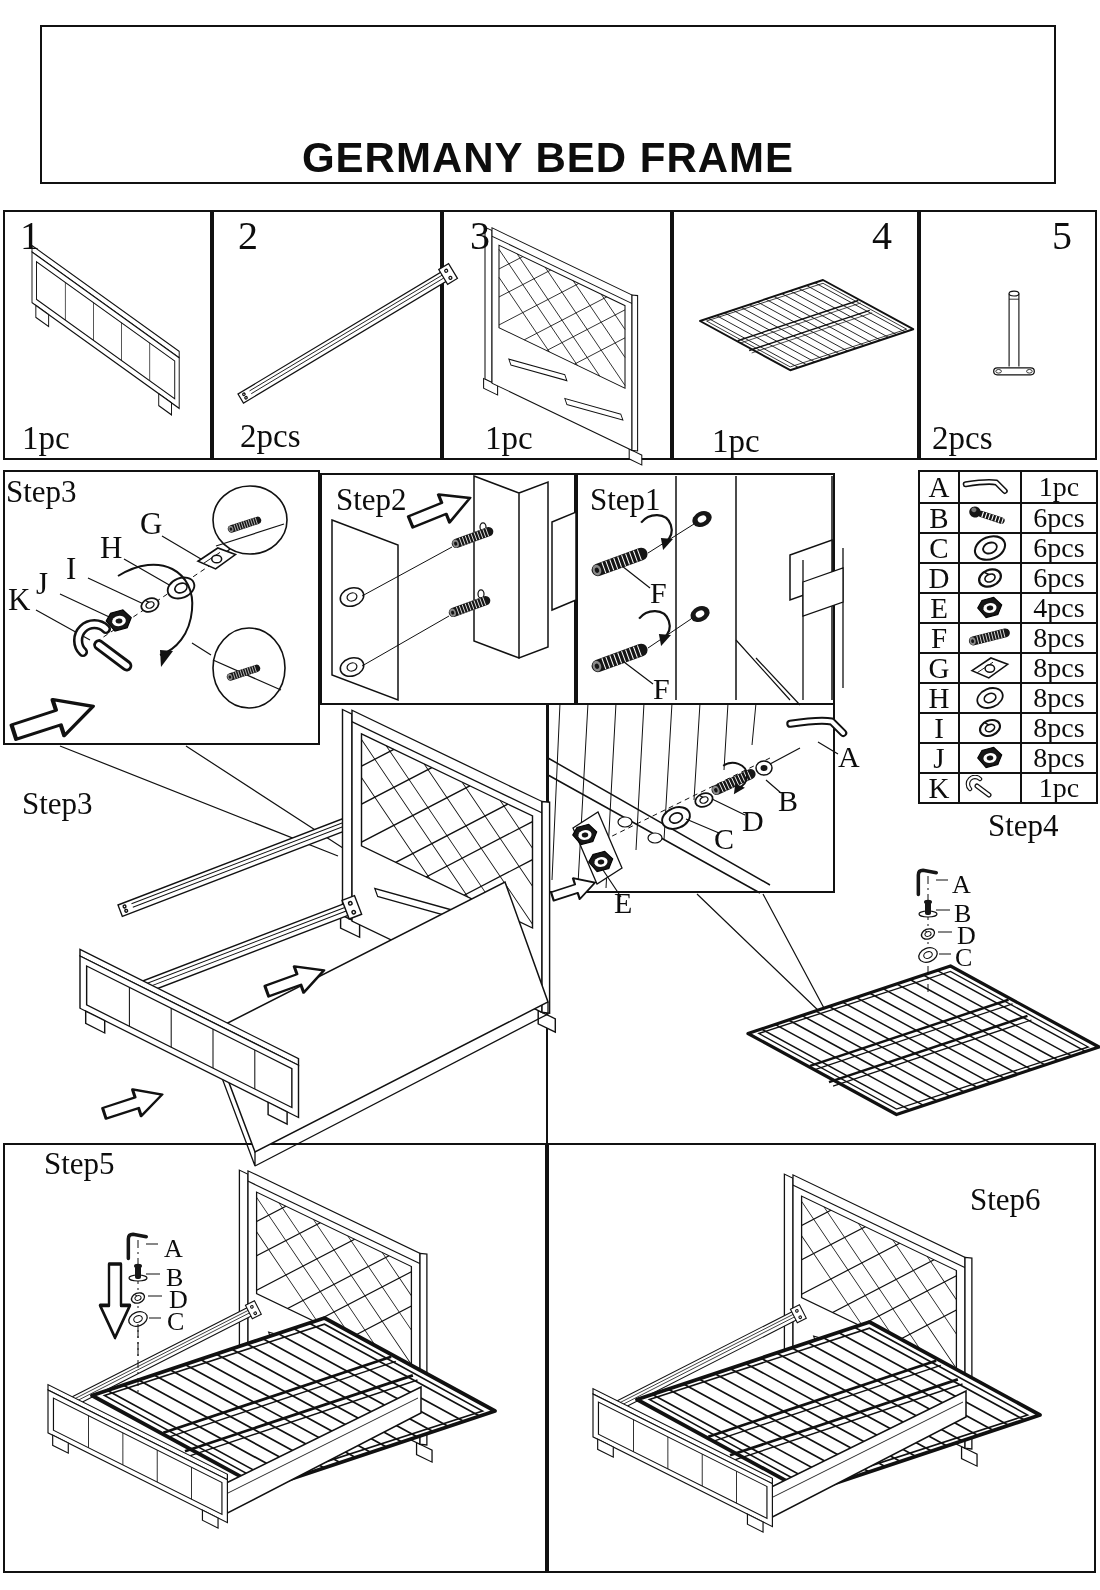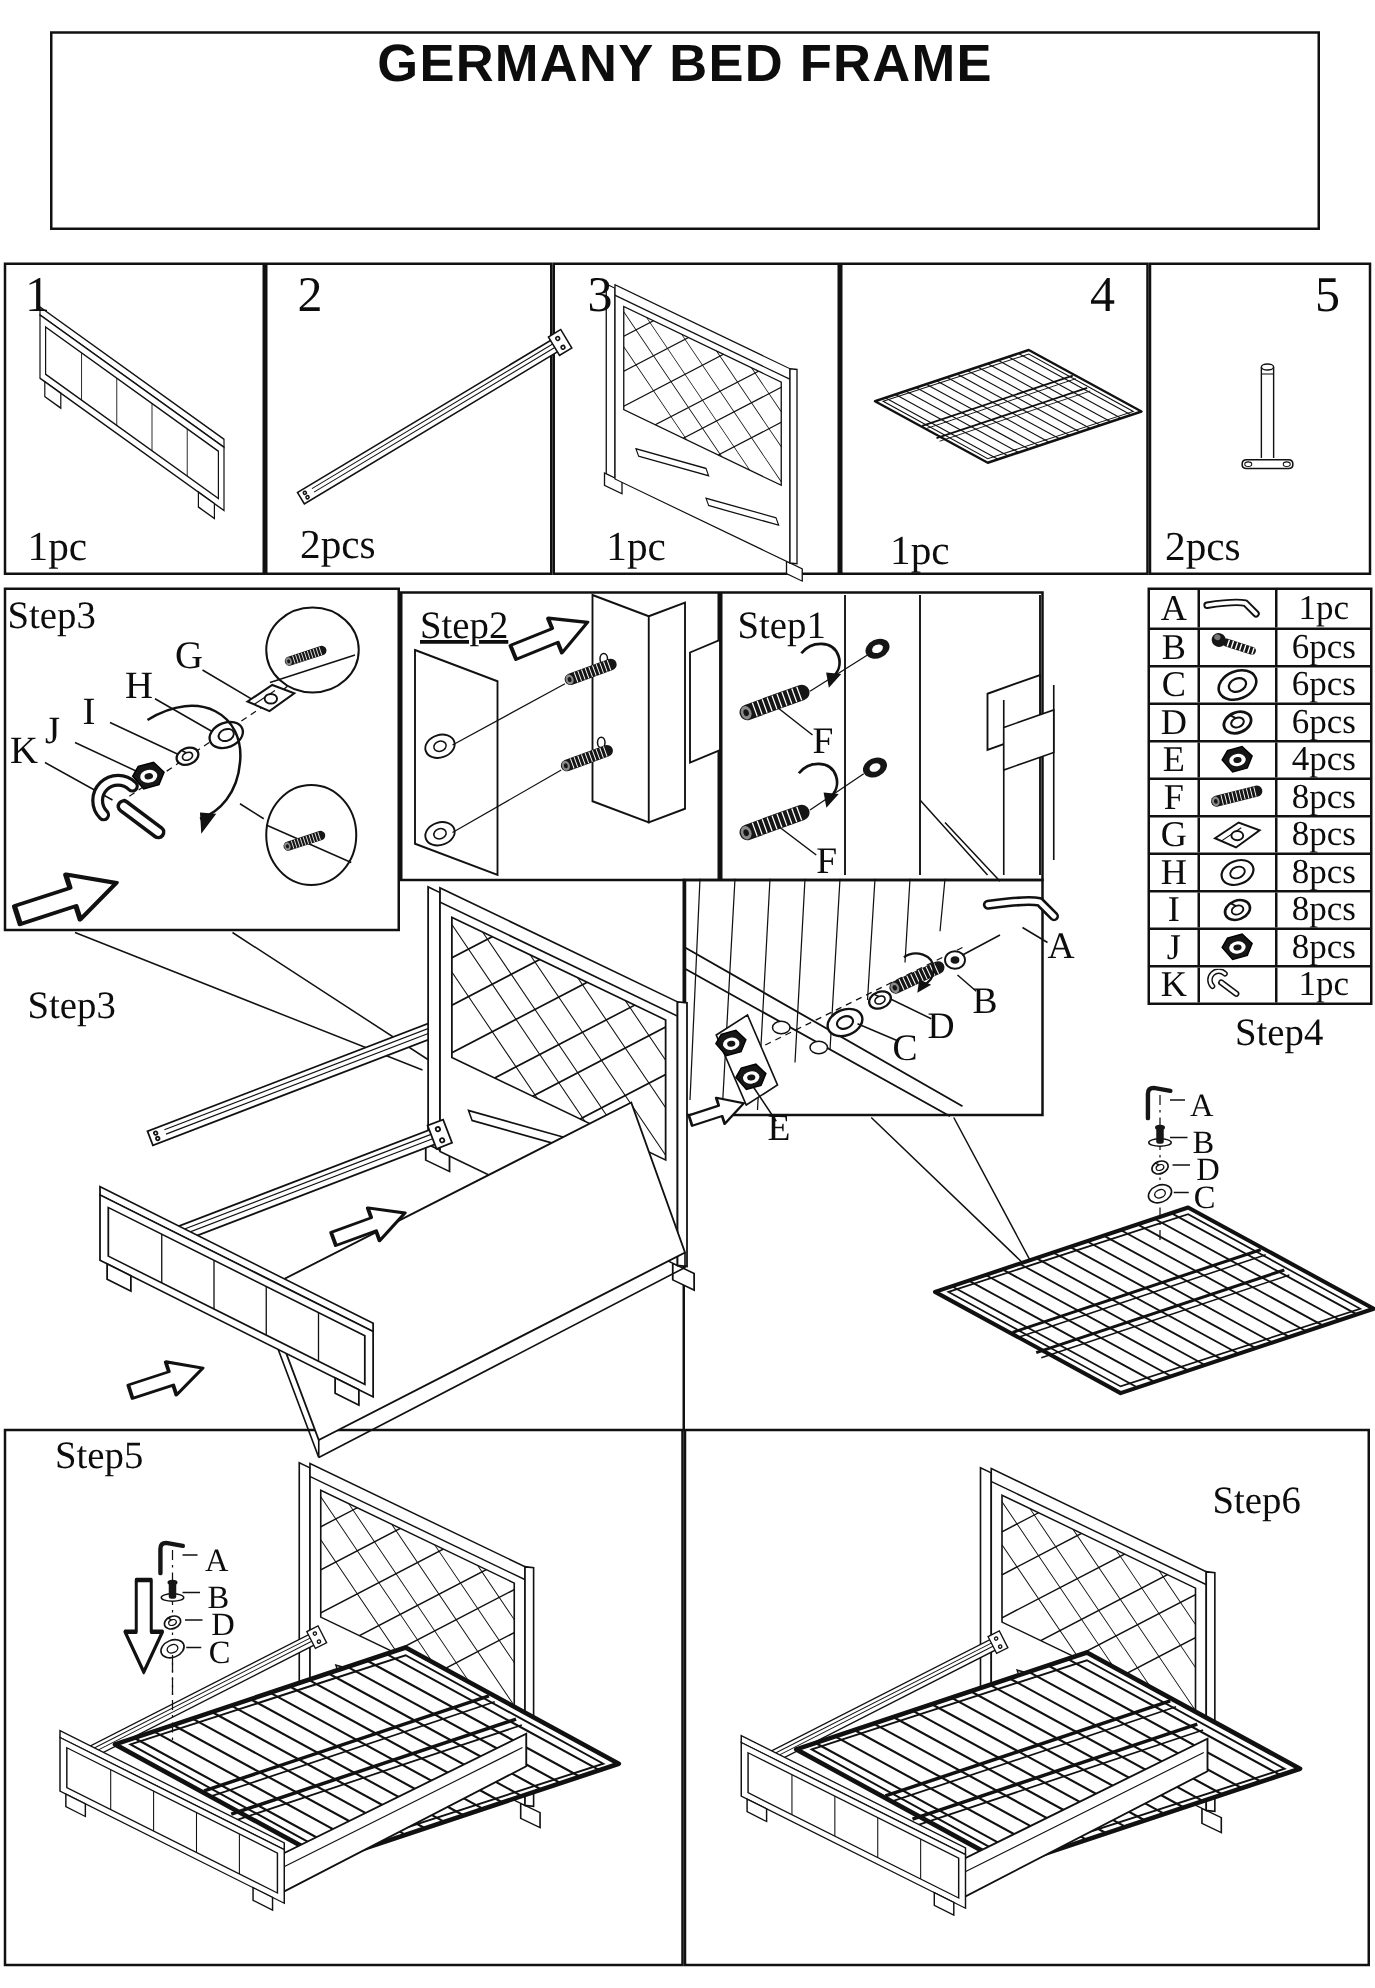--- a/index.html
+++ b/index.html
@@ -8,21 +8,21 @@
   .panel{position:absolute;border:2px solid #111;box-sizing:border-box;background:transparent;z-index:1;}
   .lineart{position:absolute;left:0;top:0;z-index:2;pointer-events:none;}
   .lbl{position:absolute;z-index:3;white-space:nowrap;color:#0d0d0d;line-height:1;}
   .f40{font-size:40px;} .f33{font-size:33px;} .f31{font-size:31px;} .f30{font-size:30px;} .f27{font-size:26px;}
   
   .hdr{position:absolute;left:40px;top:25px;width:1016px;height:159px;border:2px solid #111;
        box-sizing:border-box;display:flex;z-index:3;background:#fff;}
   .badge{width:335px;background:#070707;color:#fff;display:flex;flex-direction:column;
          align-items:center;justify-content:center;font-family:"Liberation Sans",sans-serif;
          font-weight:bold;font-size:34px;letter-spacing:1px;line-height:1.25;}
-  .titlebox{flex:1;display:flex;align-items:flex-start;justify-content:center;}
+  .titlebox{flex:1;display:flex;align-items:flex-end;justify-content:center;}
   .title{font-family:"Liberation Sans",sans-serif;font-size:42px;font-weight:600;letter-spacing:1px;}
   
   .htable{position:absolute;left:918px;top:470px;width:180px;border:2px solid #111;
           box-sizing:border-box;z-index:3;background:#fff;}
   .hrow{display:flex;height:30px;box-sizing:border-box;border-top:2px solid #111;align-items:center;}
   .hrow:first-child{border-top:none;}
   .hc-l{width:38px;border-right:2px solid #111;align-self:stretch;display:flex;align-items:center;justify-content:center;font-size:29px;}
   .hc-i{width:60px;border-right:2px solid #111;align-self:stretch;display:flex;align-items:center;justify-content:center;}
   .hc-q{flex:1;display:flex;align-items:center;justify-content:center;font-size:28px;}
 </style>
@@ -332,21 +332,21 @@
   <span class="lbl f40" style="left:470px;top:216px;">3</span>
   <span class="lbl f40" style="left:872px;top:216px;">4</span>
   <span class="lbl f40" style="left:1052px;top:216px;">5</span>
   <span class="lbl f33" style="left:22px;top:422px;">1pc</span>
   <span class="lbl f33" style="left:240px;top:420px;">2pcs</span>
   <span class="lbl f33" style="left:485px;top:422px;">1pc</span>
   <span class="lbl f33" style="left:712px;top:425px;">1pc</span>
   <span class="lbl f33" style="left:932px;top:422px;">2pcs</span>
 
   <span class="lbl f31" style="left:6px;top:476px;">Step3</span>
-  <span class="lbl f31" style="left:336px;top:484px;text-decoration:underline;">Step2</span>
+  <span class="lbl f31" style="left:336px;top:484px;">Step2</span>
   <span class="lbl f31" style="left:590px;top:484px;text-align:right;">Step1</span>
   <span class="lbl f31" style="left:22px;top:788px;">Step3</span>
   <span class="lbl f31" style="left:988px;top:810px;text-align:right;">Step4</span>
   <span class="lbl f31" style="left:44px;top:1148px;">Step5</span>
   <span class="lbl f31" style="left:970px;top:1184px;">Step6</span>
 
   <span class="lbl f31" style="left:140px;top:508px;">G</span>
   <span class="lbl f31" style="left:100px;top:532px;">H</span>
   <span class="lbl f31" style="left:66px;top:553px;">I</span>
   <span class="lbl f31" style="left:36px;top:568px;">J</span>

